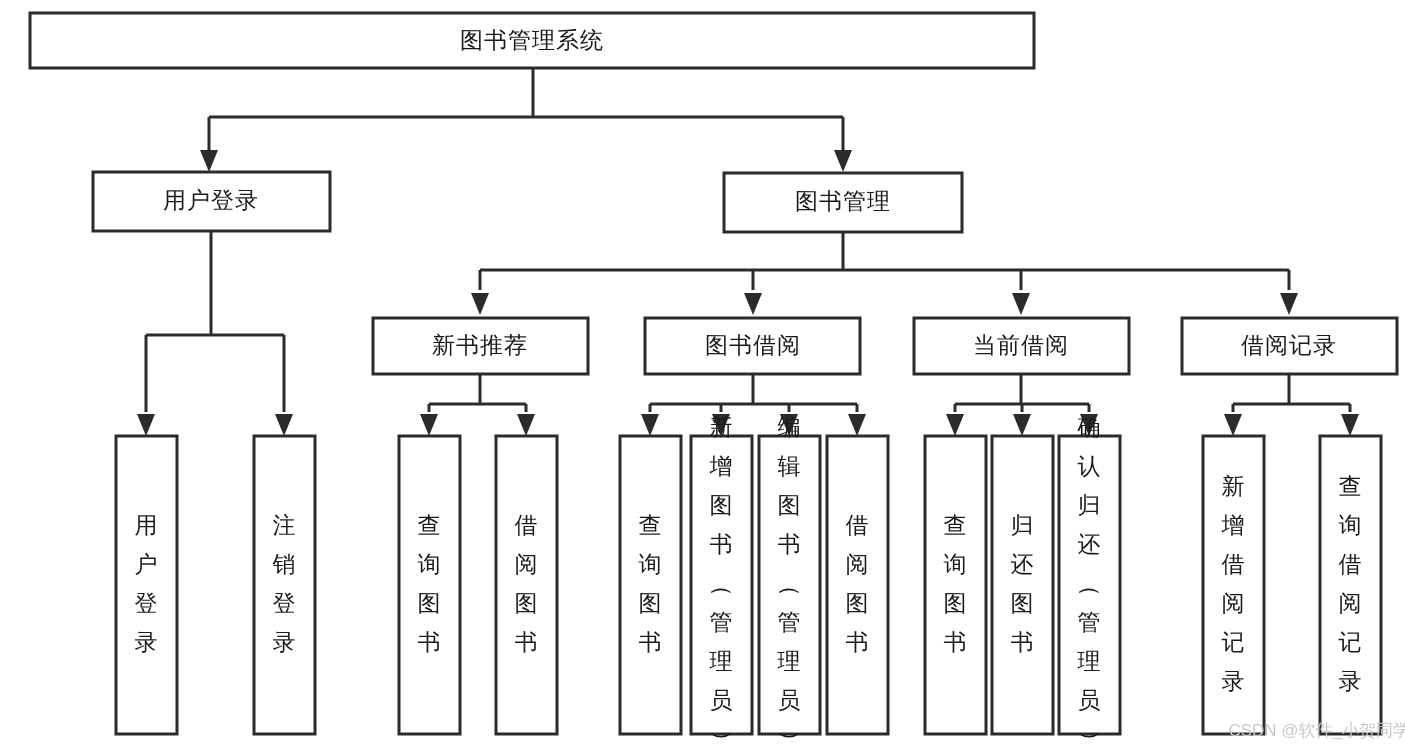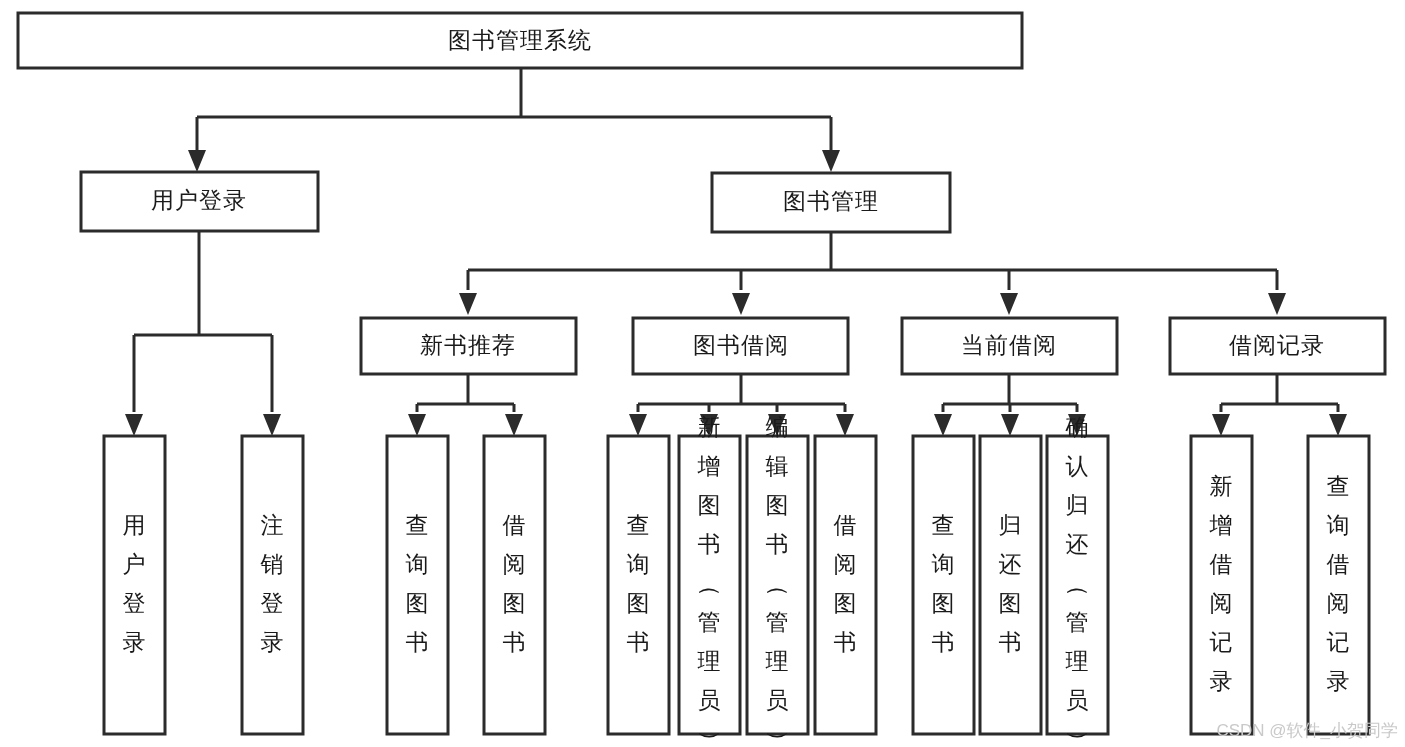--- a/index.html
+++ b/index.html
@@ -1,18 +1,18 @@
 <!DOCTYPE html>
 <html><head>
 <meta charset="utf-8">
 <style>
   html,body{margin:0;padding:0;background:#ffffff;}
   body{width:1405px;height:747px;overflow:hidden;
        font-family:"Liberation Sans","DejaVu Sans",sans-serif;}
-  #stage{position:relative;width:1288px;height:747px;background:#fff;}
+  #stage{position:relative;width:1288px;height:747px;background:#fff;margin-left:12px;}
   svg{position:absolute;left:0;top:0;width:1405px;height:747px;}
   .nodebox{fill:#ffffff;stroke:#2b2b2b;stroke-width:3;}
   .conn{stroke:#2b2b2b;stroke-width:3;fill:none;}
   .arrowhead{fill:#2b2b2b;stroke:none;}
   .hlabel{font-family:"Liberation Sans","DejaVu Sans",sans-serif;
           font-size:23px;fill:#1a1a1a;text-anchor:middle;
           dominant-baseline:middle;letter-spacing:1px;}
   .vchar{font-family:"Liberation Sans","DejaVu Sans",sans-serif;
          font-size:23px;fill:#1a1a1a;text-anchor:middle;
          dominant-baseline:middle;}

